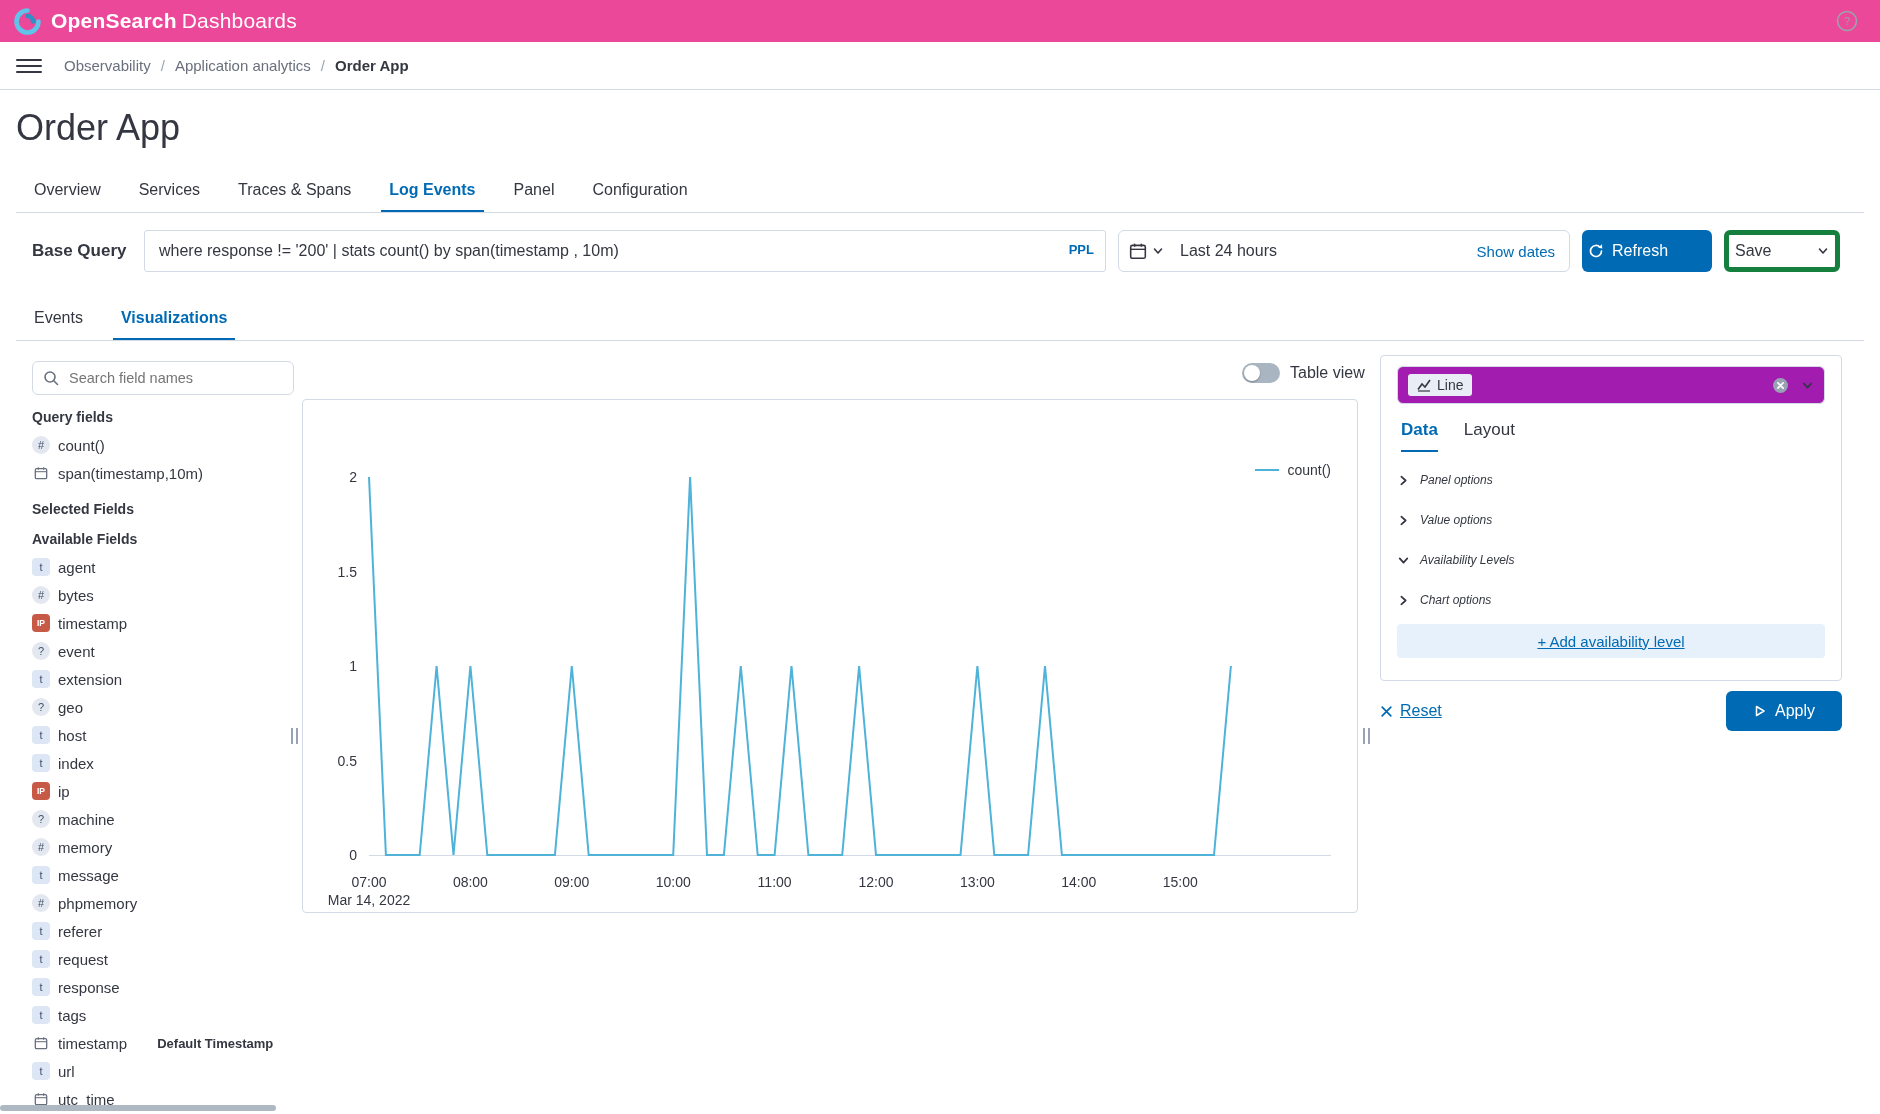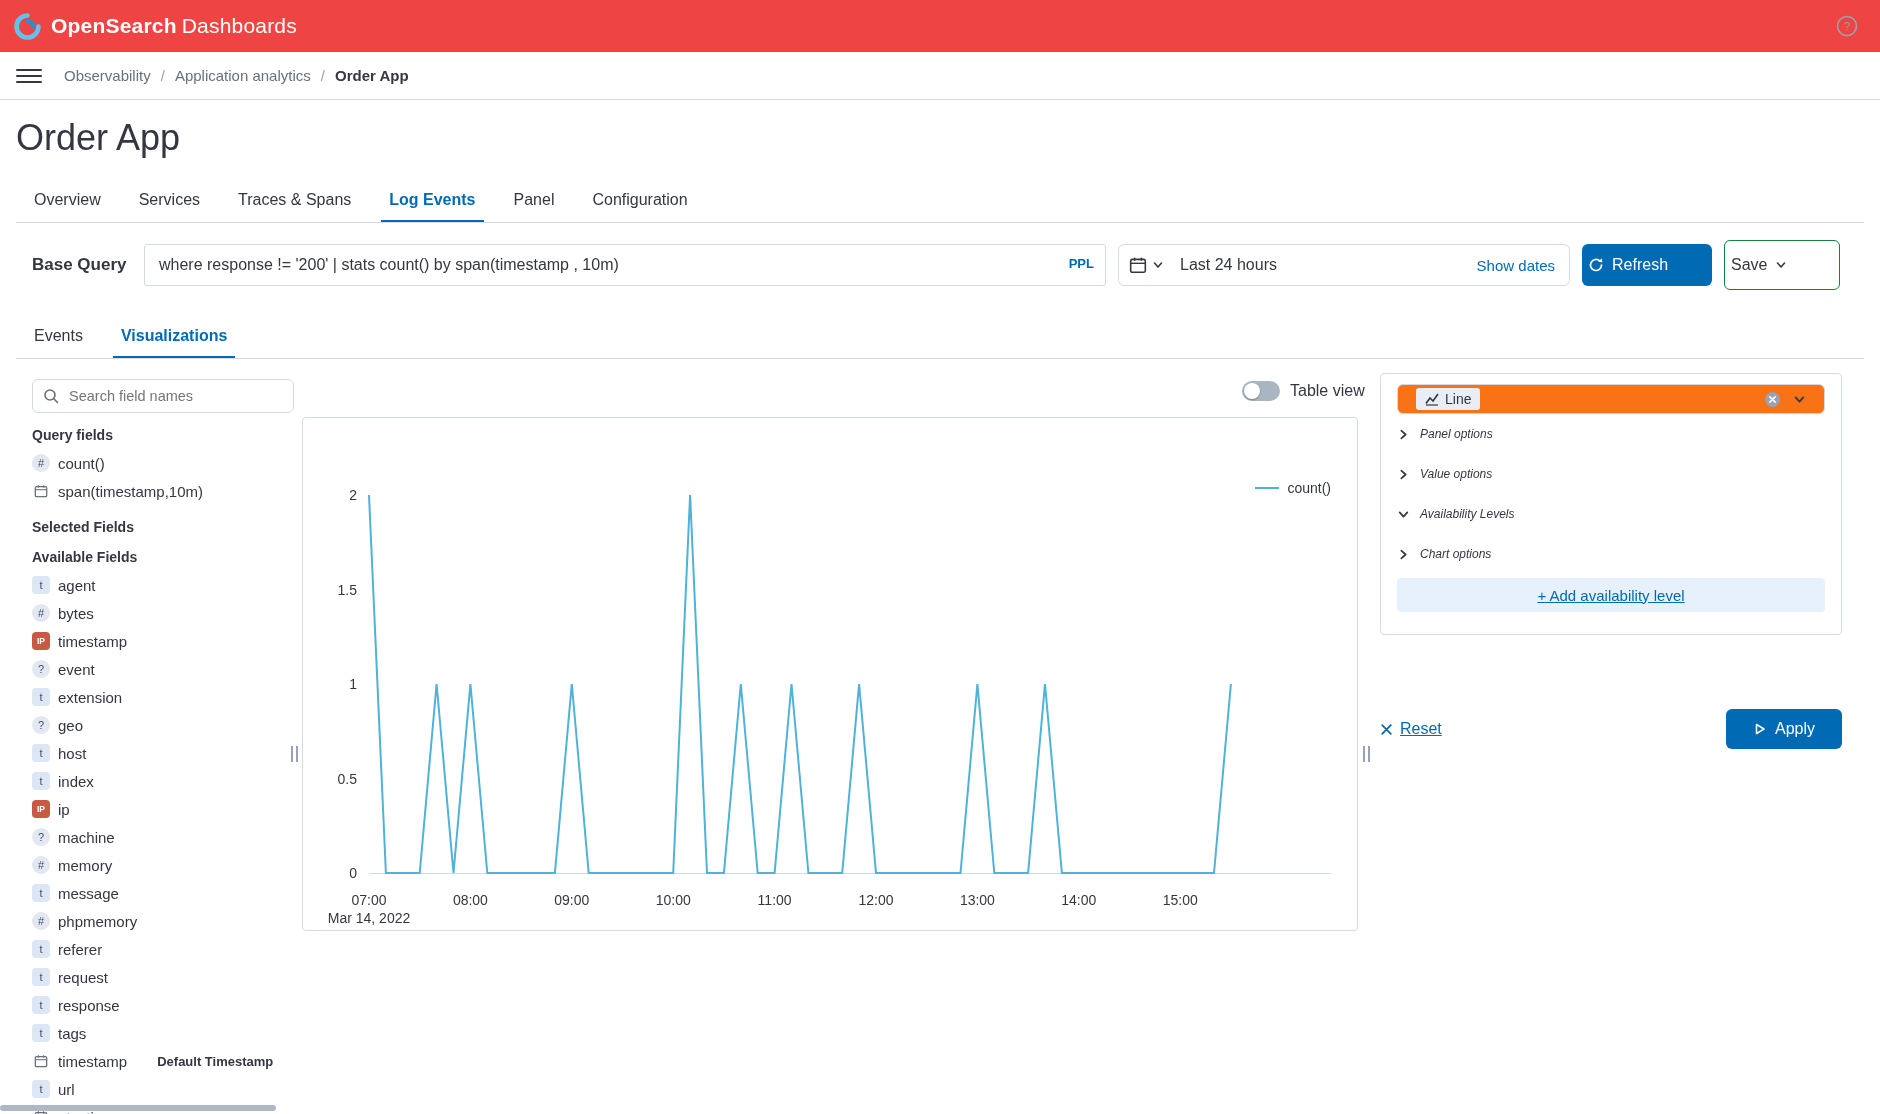--- a/index.html
+++ b/index.html
@@ -3,21 +3,21 @@
 <meta charset="utf-8">
 <style>
   * { box-sizing: border-box; }
   html,body { margin:0; padding:0; }
   body {
     width:1880px; height:1114px; overflow:hidden; position:relative;
     font-family:"Liberation Sans", sans-serif; color:#343741; background:#fff; font-size:15px;
   }
 
   
-  .top-header { height:52px; background:#ef4444; display:flex; align-items:center; justify-content:space-between; padding:0 20px 0 14px; }
+  .top-header { height:42px; background:#ec4899; display:flex; align-items:center; justify-content:space-between; padding:0 20px 0 14px; }
   .brand { display:flex; align-items:center; gap:10px; color:#fff; }
   .brand-text { font-size:21px; letter-spacing:.2px; }
   .brand-strong { font-weight:700; }
   .brand-light { font-weight:300; margin-left:5px; }
 
   
   .breadcrumb-bar { height:48px; border-bottom:1px solid #D3DAE6; display:flex; align-items:center; padding:0 16px; }
   .hamburger { width:26px; height:26px; display:flex; flex-direction:column; justify-content:center; gap:4px; cursor:pointer; }
   .hamburger span { height:2px; background:#343741; border-radius:1px; }
   .crumbs { display:flex; align-items:center; gap:10px; font-size:15px; margin-left:22px; }
@@ -35,21 +35,21 @@
   .query-row { display:flex; align-items:center; margin:17px 16px 0; gap:12px; }
   .query-label { font-size:17px; font-weight:700; margin-left:16px; width:100px; white-space:nowrap; }
   .query-input-wrap { position:relative; width:962px; flex:none; }
   .query-input { width:100%; height:42px; border:1px solid #D3DAE6; border-radius:3px; padding:0 52px 0 14px; font-size:16px; font-family:inherit; color:#343741; background:#fff; }
   .ppl-badge { position:absolute; right:12px; top:12px; font-size:13px; color:#006BB4; font-weight:600; }
   .datepicker { display:flex; align-items:center; height:42px; border:1px solid #D3DAE6; border-radius:6px; background:#fff; width:452px; flex:none; }
   .dp-quick { display:flex; align-items:center; gap:5px; padding:0 10px; height:100%; cursor:pointer; }
   .dp-value { font-size:16px; color:#343741; padding:0 6px; flex:1; cursor:pointer; }
   .dp-showdates { color:#006BB4; font-size:15px; padding-right:14px; cursor:pointer; white-space:nowrap; }
   .btn-refresh { height:42px; min-width:130px; background:#006BB4; color:#fff; border:none; border-radius:6px; font-size:16px; display:flex; align-items:center; gap:8px; cursor:pointer; font-family:inherit; }
-  .btn-save { height:50px; min-width:116px; background:#fff; border:1px solid #15803d; border-radius:6px; font-size:16px; color:#343741; display:flex; align-items:center; justify-content:flex-start; gap:8px; cursor:pointer; font-family:inherit; }
+  .btn-save { height:42px; min-width:116px; background:#fff; border:5px solid #15803d; border-radius:6px; font-size:16px; color:#343741; display:flex; align-items:center; justify-content:space-between; gap:8px; cursor:pointer; font-family:inherit; }
 
   .sub-tabs { display:flex; margin:26px 16px 0; border-bottom:1px solid #D3DAE6; padding:0 10px; }
 
   
   .content { position:relative; height:764px; }
 
   
   .fields-col { position:absolute; left:32px; top:20px; width:262px; }
   .search-box { display:flex; align-items:center; gap:8px; height:34px; border:1px solid #D3DAE6; border-radius:6px; padding:0 10px; background:#fff; }
   .search-box input { border:none; outline:none; font-size:14.5px; font-family:inherit; color:#343741; width:100%; background:transparent; }
@@ -70,21 +70,21 @@
   .chart-panel { position:absolute; left:302px; top:58px; width:1056px; height:514px; border:1px solid #D3DAE6; border-radius:4px; background:#fff; }
   .legend { position:absolute; top:62px; right:26px; display:flex; align-items:center; gap:8px; font-size:14px; cursor:pointer; }
   .legend-line { width:24px; height:2px; background:#4FB2D9; }
   #chart-svg text { font-family:"Liberation Sans", sans-serif; fill:#343741; font-size:14px; }
 
   .resizer { position:absolute; top:380px; width:14px; height:30px; display:flex; gap:3px; align-items:center; justify-content:center; cursor:col-resize; }
   .resizer i { width:2px; height:16px; background:#98A2B3; display:block; }
 
   
   .viz-panel { position:absolute; left:1380px; top:14px; width:462px; border:1px solid #D3DAE6; border-radius:4px; background:#fff; padding:10px 16px 22px; }
-  .combo { display:flex; align-items:center; height:30px; border:1px solid #D3DAE6; border-radius:6px; padding:0 18px; background:#f97316; justify-content:space-between; cursor:pointer; }
+  .combo { display:flex; align-items:center; height:38px; border:1px solid #D3DAE6; border-radius:6px; padding:0 10px; background:#a21caf; justify-content:space-between; cursor:pointer; }
   .combo-chip { display:flex; align-items:center; gap:6px; background:#E9EDF5; border-radius:3px; padding:3px 9px; font-size:14px; }
   .combo-icons { display:flex; align-items:center; gap:12px; }
   .viz-tabs { display:flex; gap:26px; margin:16px 4px 8px; }
   .viz-tab { font-size:17px; padding-bottom:10px; border-bottom:2px solid transparent; cursor:pointer; }
   .viz-tab.active { color:#006BB4; border-bottom-color:#006BB4; font-weight:600; }
   .accordion-row { display:flex; align-items:center; gap:10px; height:40px; font-size:12px; cursor:pointer;font-style:italic; }
   .add-level-btn { width:100%; height:34px; background:#E7F1FB; border:none; border-radius:4px; color:#006BB4; font-size:15px; text-decoration:underline; cursor:pointer; font-family:inherit; margin-top:4px; }
   .viz-footer { position:absolute; left:1380px; top:350px; width:462px; display:flex; align-items:center; justify-content:space-between; }
   .reset-link { display:flex; align-items:center; gap:7px; color:#006BB4; font-size:16px; cursor:pointer;text-decoration:underline; }
   .btn-apply { height:40px; min-width:116px; background:#006BB4; color:#fff; border:none; border-radius:6px; font-size:16px; display:flex; align-items:center; justify-content:center; gap:8px; cursor:pointer; font-family:inherit; }
@@ -379,20 +379,24 @@
             </svg>
         </span>
         <span style="display:flex;cursor:pointer;">
           <svg width="13" height="13" viewBox="0 0 12 12">
               <polyline points="2.5,4 6,8 9.5,4" stroke="#343741" stroke-width="1.6" fill="none" stroke-linecap="round" stroke-linejoin="round"></polyline>
             </svg>
         </span>
       </span>
     </div>
 
+    <div class="viz-tabs">
+      <div class="viz-tab active">Data</div>
+      <div class="viz-tab">Layout</div>
+    </div>
 
     <div class="accordion-row">
       <span style="display:flex;">
           <svg width="13" height="13" viewBox="0 0 12 12">
             <polyline points="4,2.5 8,6 4,9.5" stroke="#343741" stroke-width="1.6" fill="none" stroke-linecap="round" stroke-linejoin="round"></polyline>
           </svg>
         </span>
       <span>Panel options</span>
     </div>
     <div class="accordion-row">

